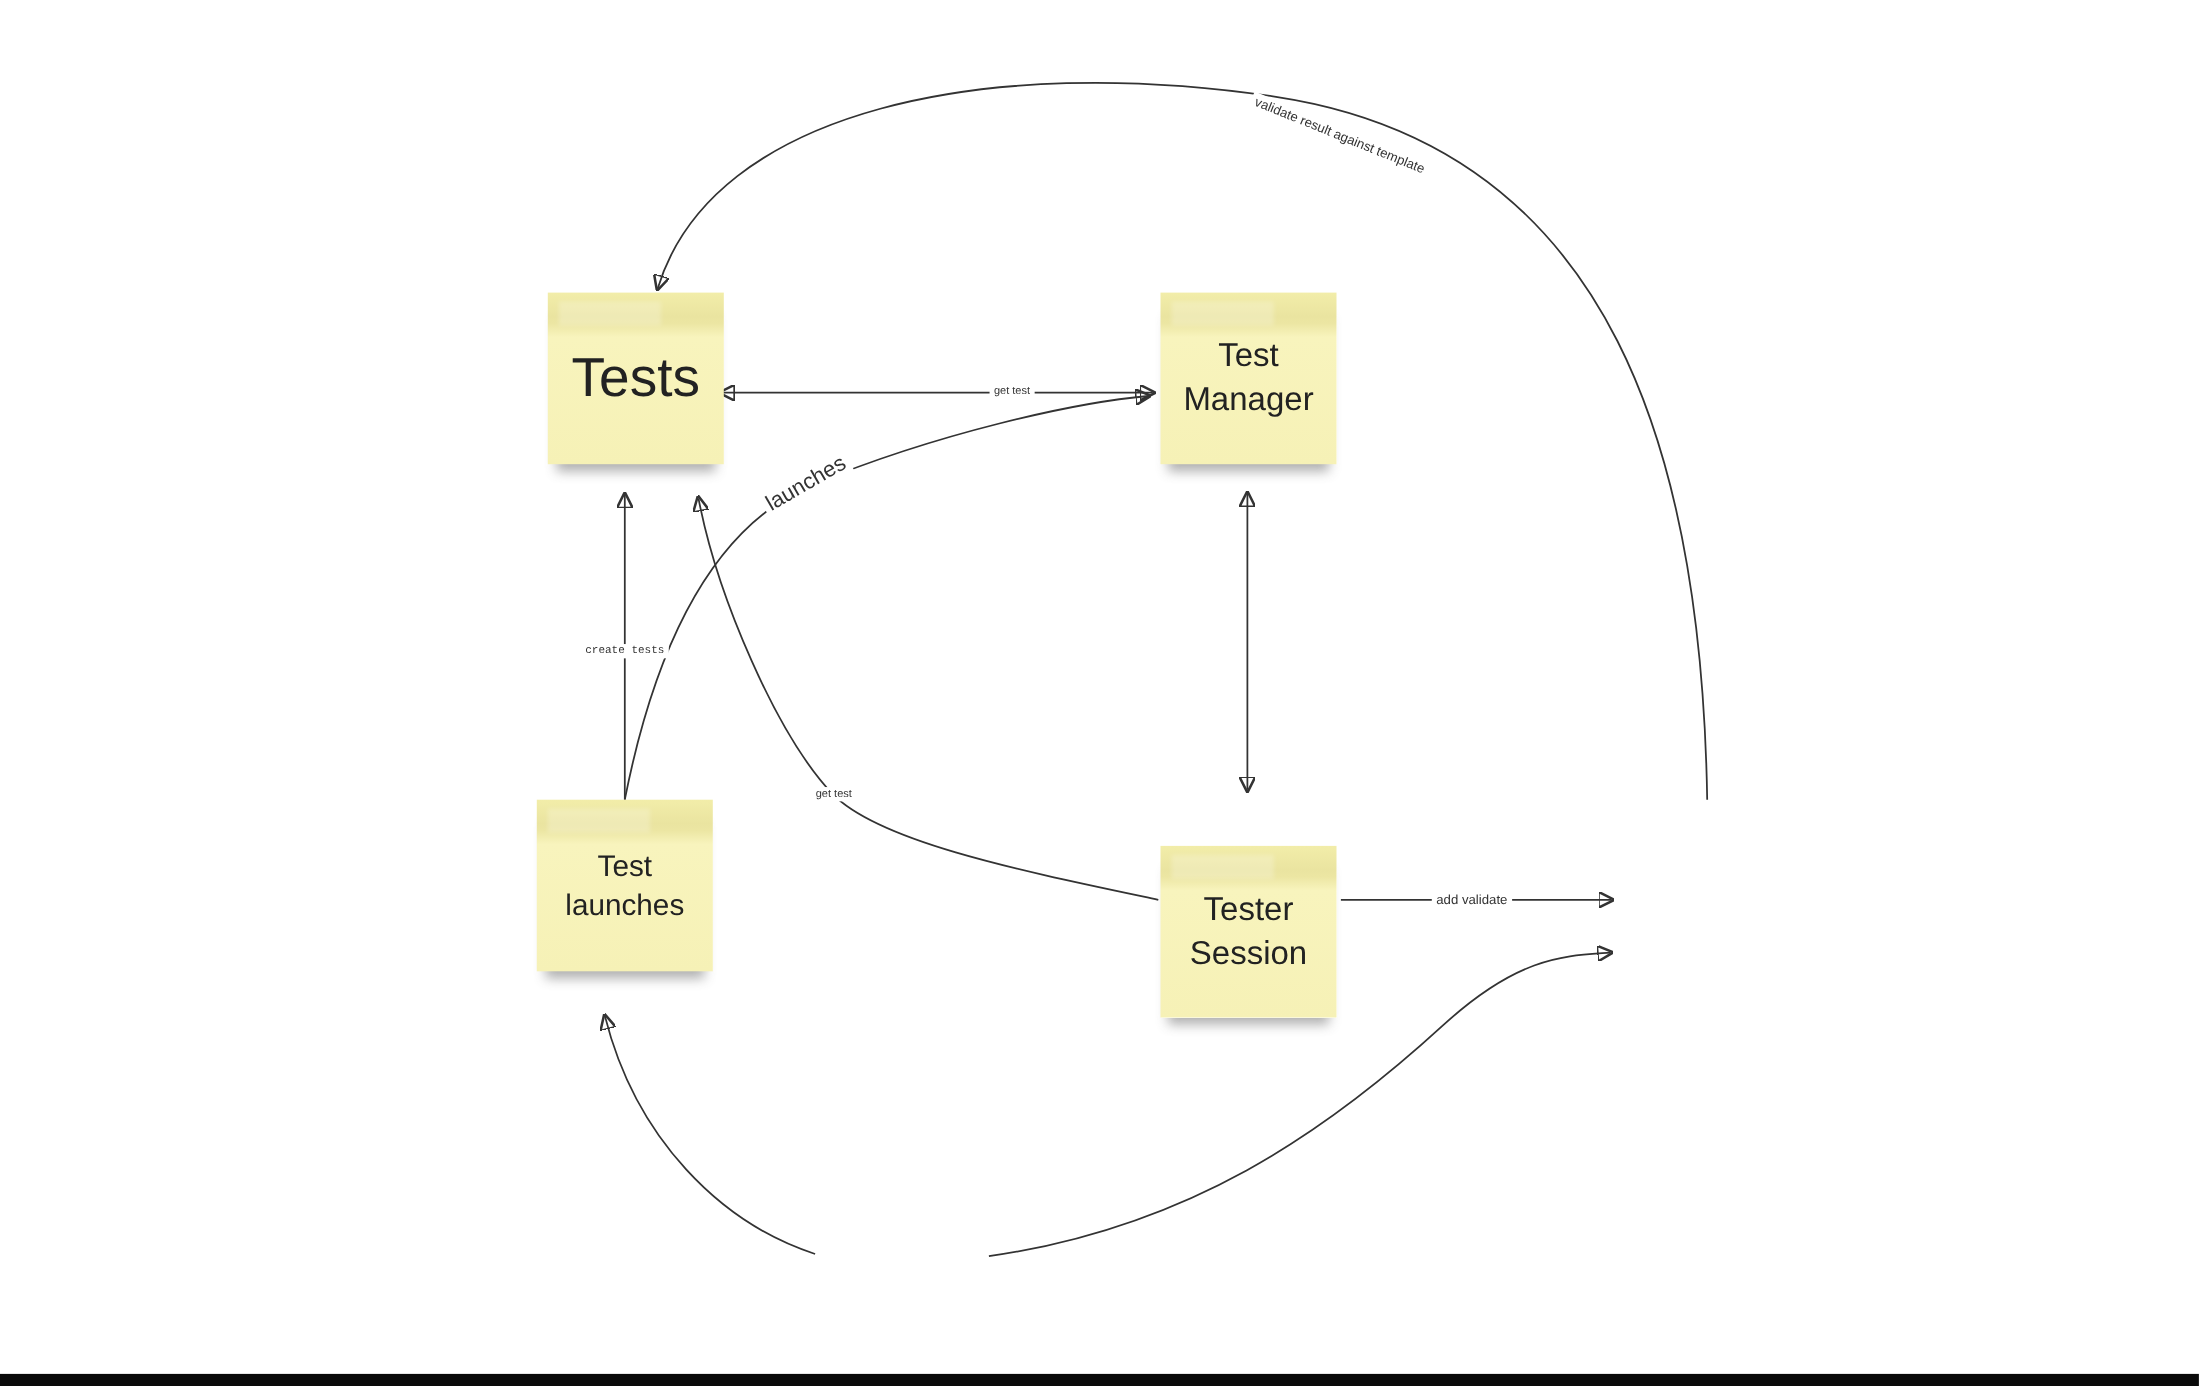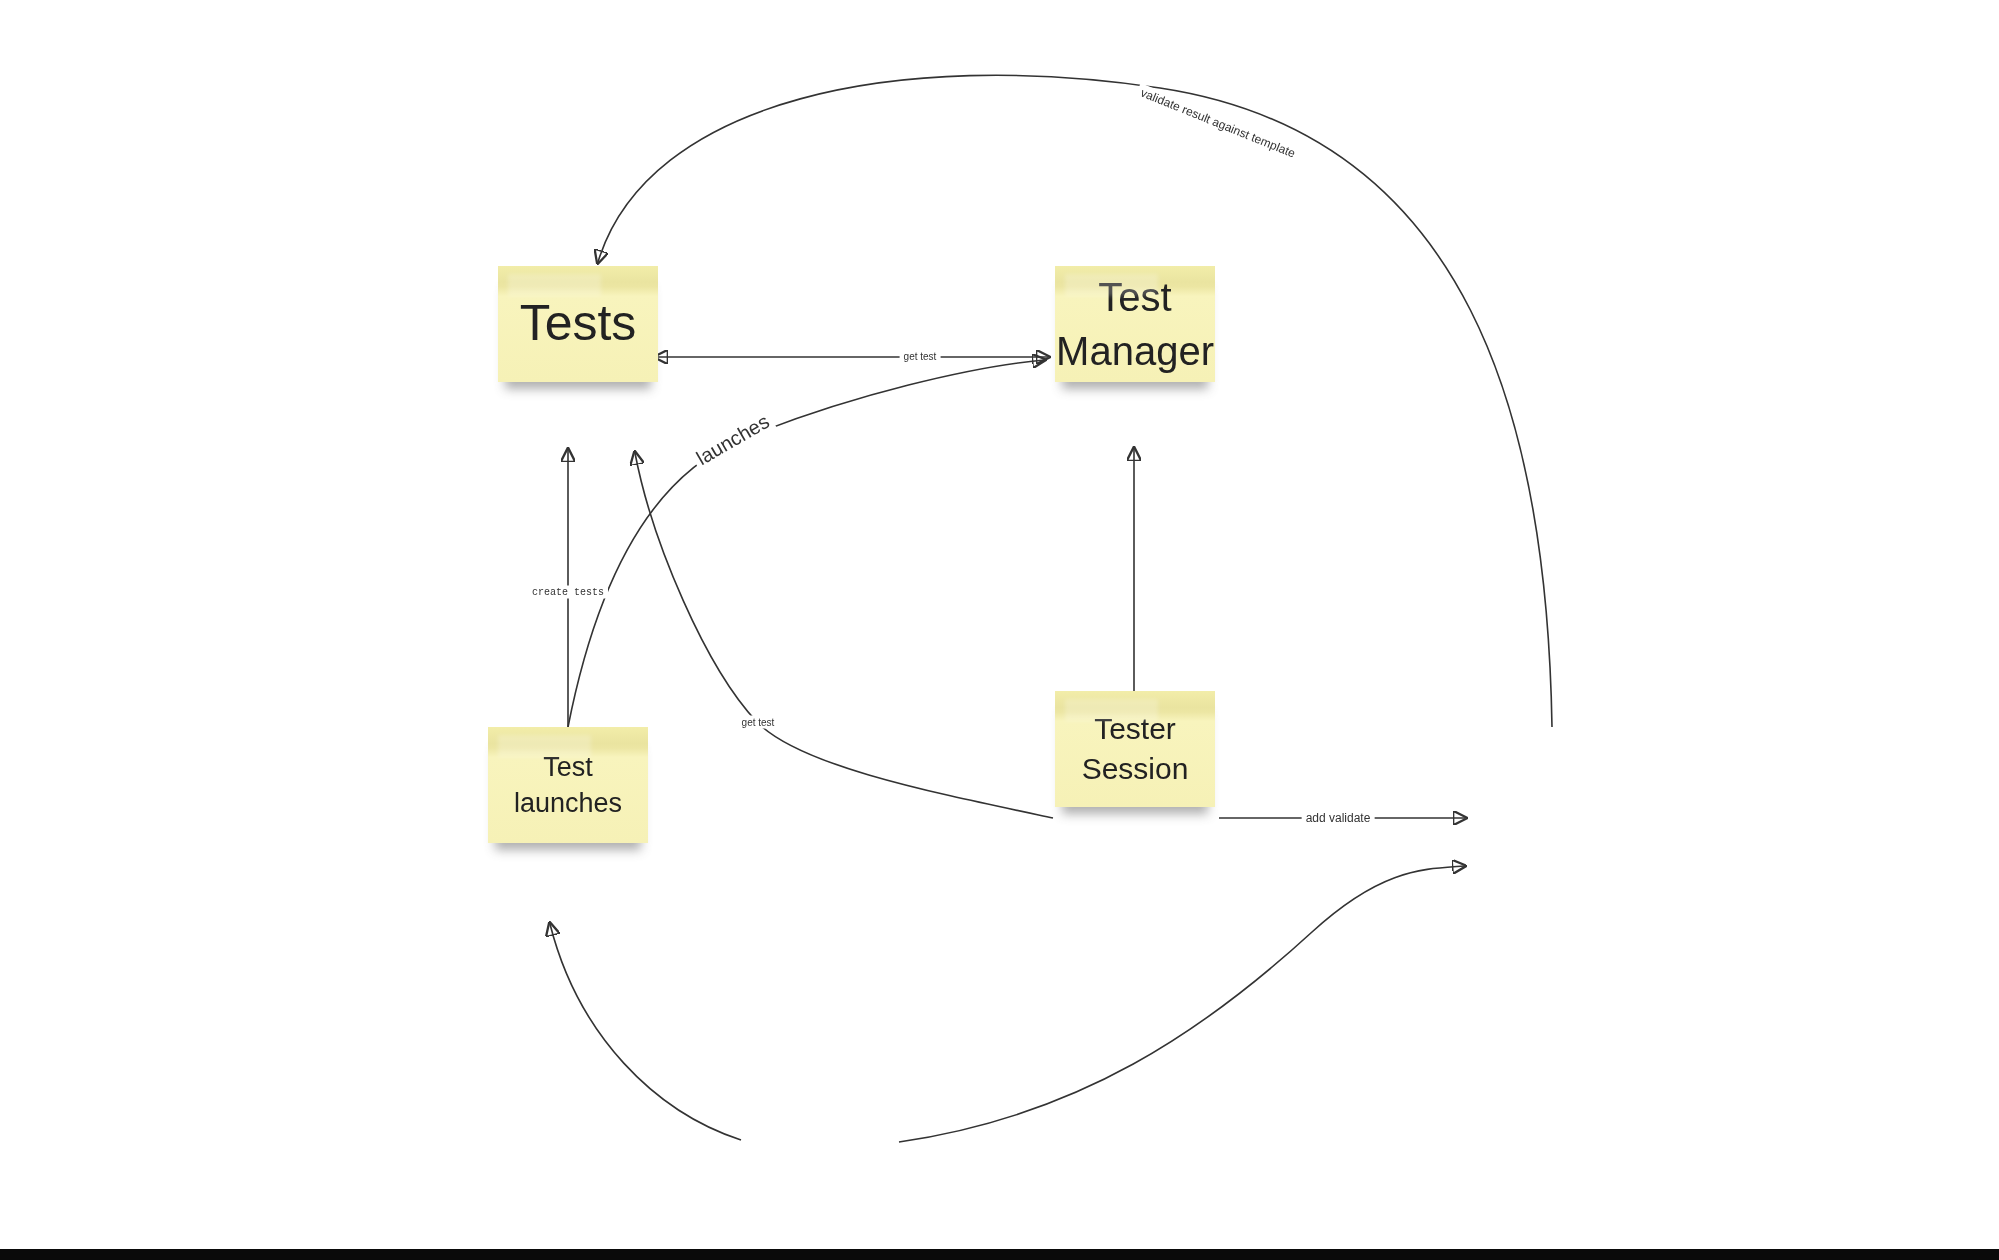--- a/index.html
+++ b/index.html
@@ -7,21 +7,21 @@
     position:relative;
     width:1999px;height:1260px;
     background:#ffffff;
     overflow:hidden;
     font-family:"Liberation Sans","DejaVu Sans",sans-serif;
   }
   #edge-layer{position:absolute;left:0;top:0;width:1999px;height:1260px;}
   #edge-layer path{fill:none;stroke:#333;stroke-width:1.6px;}
   .note{
     position:absolute;
-    width:160px;height:116px;
+    width:160px;height:156px;
     display:flex;align-items:center;justify-content:center;
     text-align:center;
     color:#222;
     background:linear-gradient(180deg,#f2eda9 0%,#eae4a0 14%,#ece6a3 18%,#f8f4bd 26%,#f6f1b6 100%);
     box-shadow:0 14px 10px -7px rgba(80,80,80,0.45);
     line-height:1.35;
     padding:4px;
     box-sizing:border-box;
     word-wrap:break-word;
   }
@@ -72,25 +72,25 @@
 
     <path d="M 1552 727 C 1547 420 1470 135 1160 88 C 900 49 648 98 598 262" marker-end="url(#arrow)"></path>
 
     <path d="M 741 1140 C 655 1112 578 1035 550 924" marker-end="url(#arrow)"></path>
 
     <path d="M 899 1142 C 1080 1116 1205 1030 1312 932 C 1382 868 1424 869 1464 866" marker-end="url(#arrow)"></path>
   </svg>
 
   <div class="note" style="left:498px;top:266px;font-size:50px;">Tests</div>
 
-  <div class="note" style="left:1055px;top:266px;font-size:40px;">Test Manager</div>
+  <div class="note" style="left:1055px;top:266px;font-size:30px;">Test Manager</div>
 
   <div class="note" style="left:488px;top:727px;font-size:27px;">Test launches</div>
 
-  <div class="note" style="left:1055px;top:691px;font-size:30px;">Tester Session</div>
+  <div class="note" style="left:1055px;top:769px;font-size:30px;">Tester Session</div>
 
 
 
   <div class="edge-label" style="left:920px;top:356px;">get test</div>
 
   <div class="edge-label" style="left:733px;top:440px;font-size:20px;transform:translate(-50%,-50%) rotate(-30deg);">launches</div>
 
   <div class="edge-label" style="left:568px;top:592px;font-family:Liberation Mono, monospace;">create tests</div>
 
   <div class="edge-label" style="left:758px;top:722px;">get test</div>

